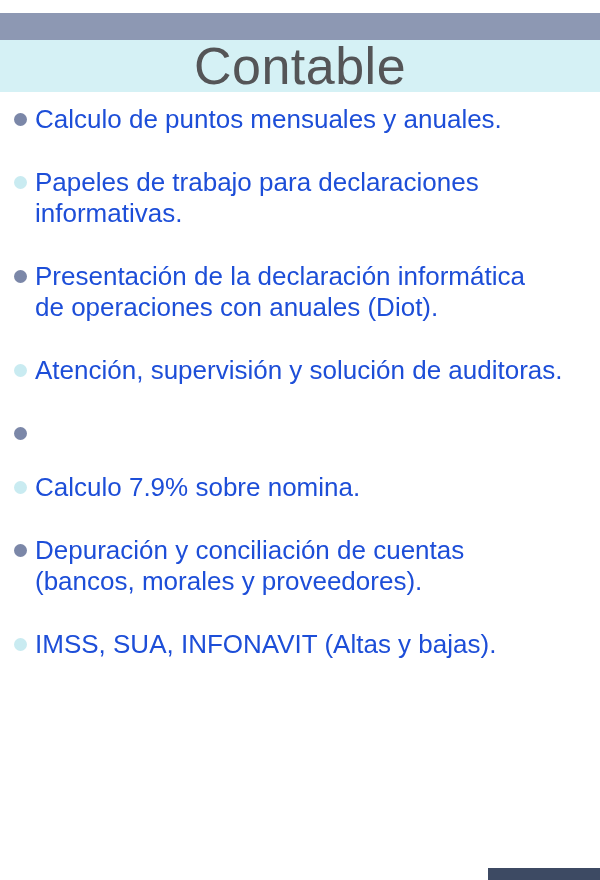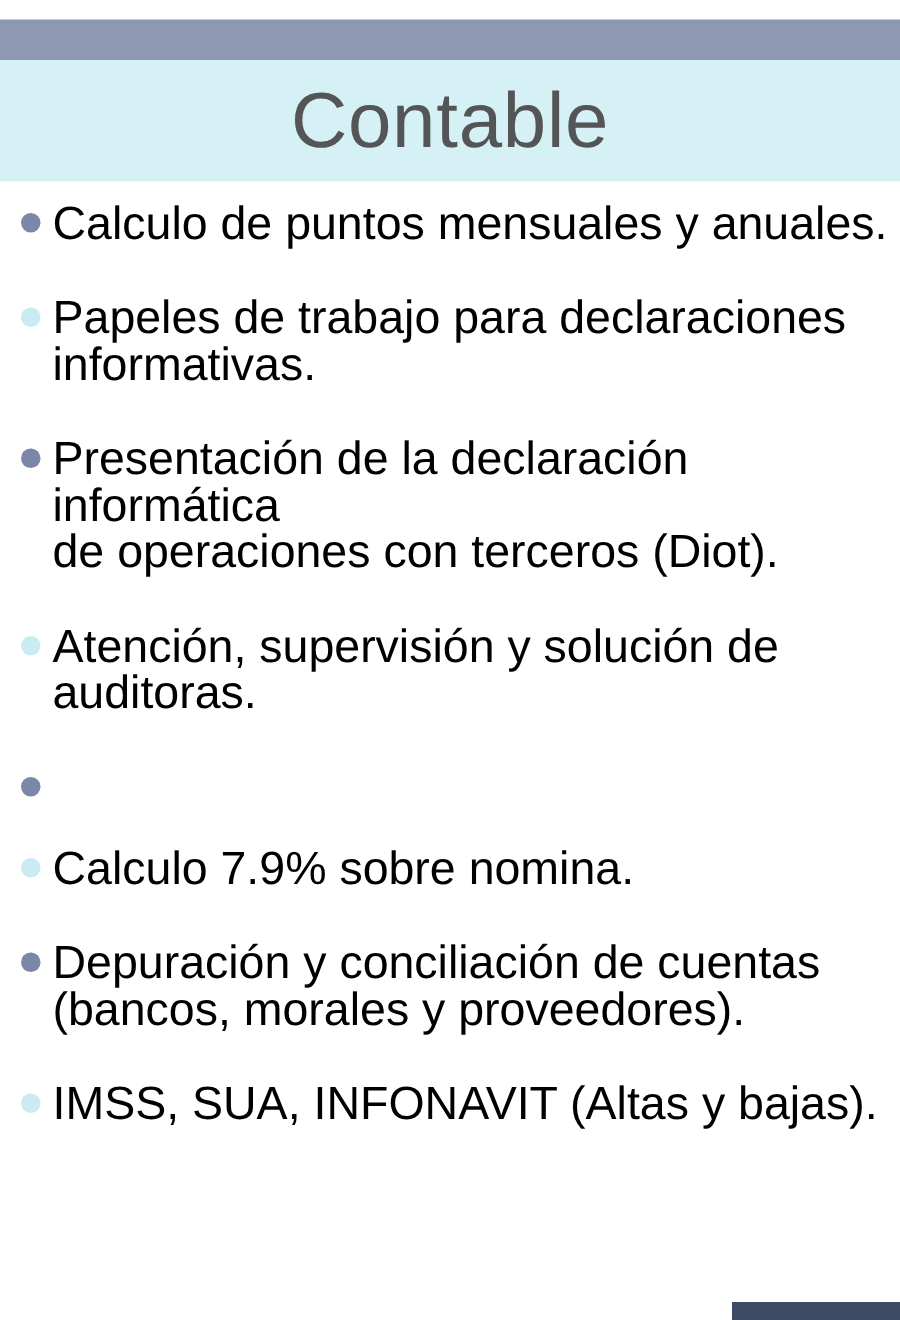--- a/index.html
+++ b/index.html
@@ -6,21 +6,21 @@
   body {
     width: 600px; height: 880px;
     background: #ffffff;
     font-family: "Liberation Sans", sans-serif;
     overflow: hidden;
     position: relative;
   }
   .top-spacer { height: 13px; background: #ffffff; }
   .top-band   { height: 27px; background: #8d98b3; }
   .header {
-    height: 81px;
+    height: 52px;
     background: #d5f1f5;
     display: flex; align-items: center; justify-content: center;
   }
   .header h1 {
     margin: 0;
     font-size: 52px;
     font-weight: 400;
     line-height: 1;
     color: #545557;
     letter-spacing: 0.5px;
@@ -33,23 +33,23 @@
   }
   .bullet {
     width: 13px; height: 13px;
     border-radius: 50%;
     flex: 0 0 13px;
     margin: 9px 8px 0 0;
   }
   .bullet.dark  { background: #7b87a8; }
   .bullet.light { background: #c9ebf1; }
   .item .text {
-    font-size: 31px;
+    font-size: 26px;
     line-height: 31px;
-    color: #000000;
+    color: #1d4ed8;
     white-space: pre-line;
   }
   .corner-bar {
     position: absolute;
     right: 0; bottom: 0;
     width: 112px; height: 12px;
     background: #3d4a63;
   }
 </style>
 </head>
@@ -71,21 +71,21 @@
 
   <div class="item">
     <span class="bullet light"></span>
     <span class="text">Papeles de trabajo para declaraciones
 informativas.</span>
   </div>
 
   <div class="item">
     <span class="bullet dark"></span>
     <span class="text">Presentación de la declaración informática
-de operaciones con terceros (Diot).</span>
+de operaciones con anuales (Diot).</span>
   </div>
 
   <div class="item">
     <span class="bullet light"></span>
     <span class="text">Atención, supervisión y solución de auditoras.</span>
   </div>
 
   <div class="item">
     <span class="bullet dark"></span>
   </div>

